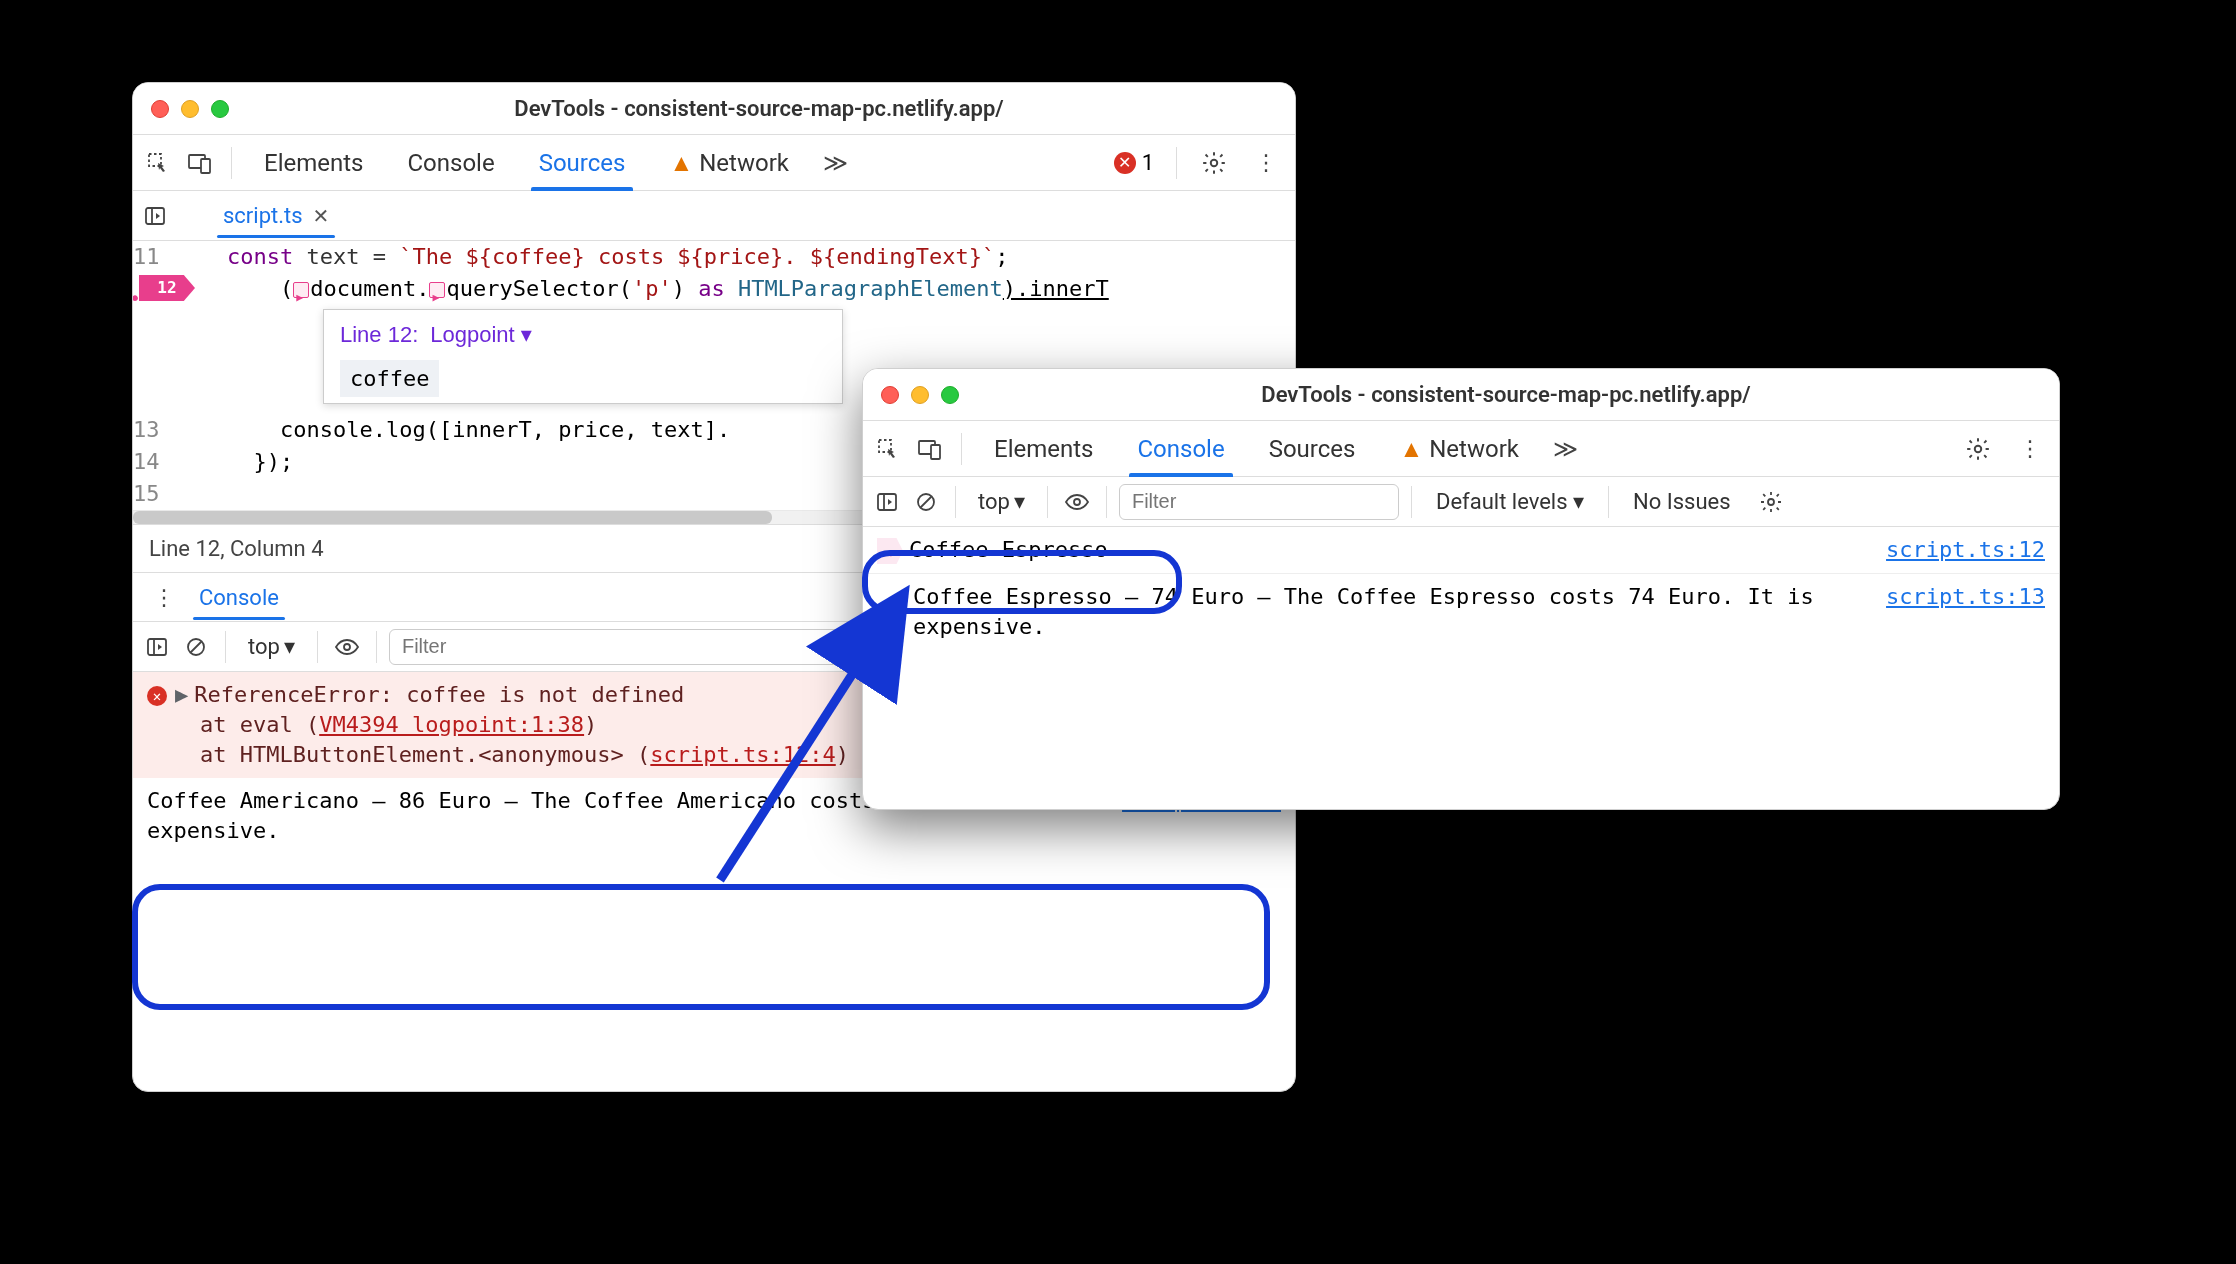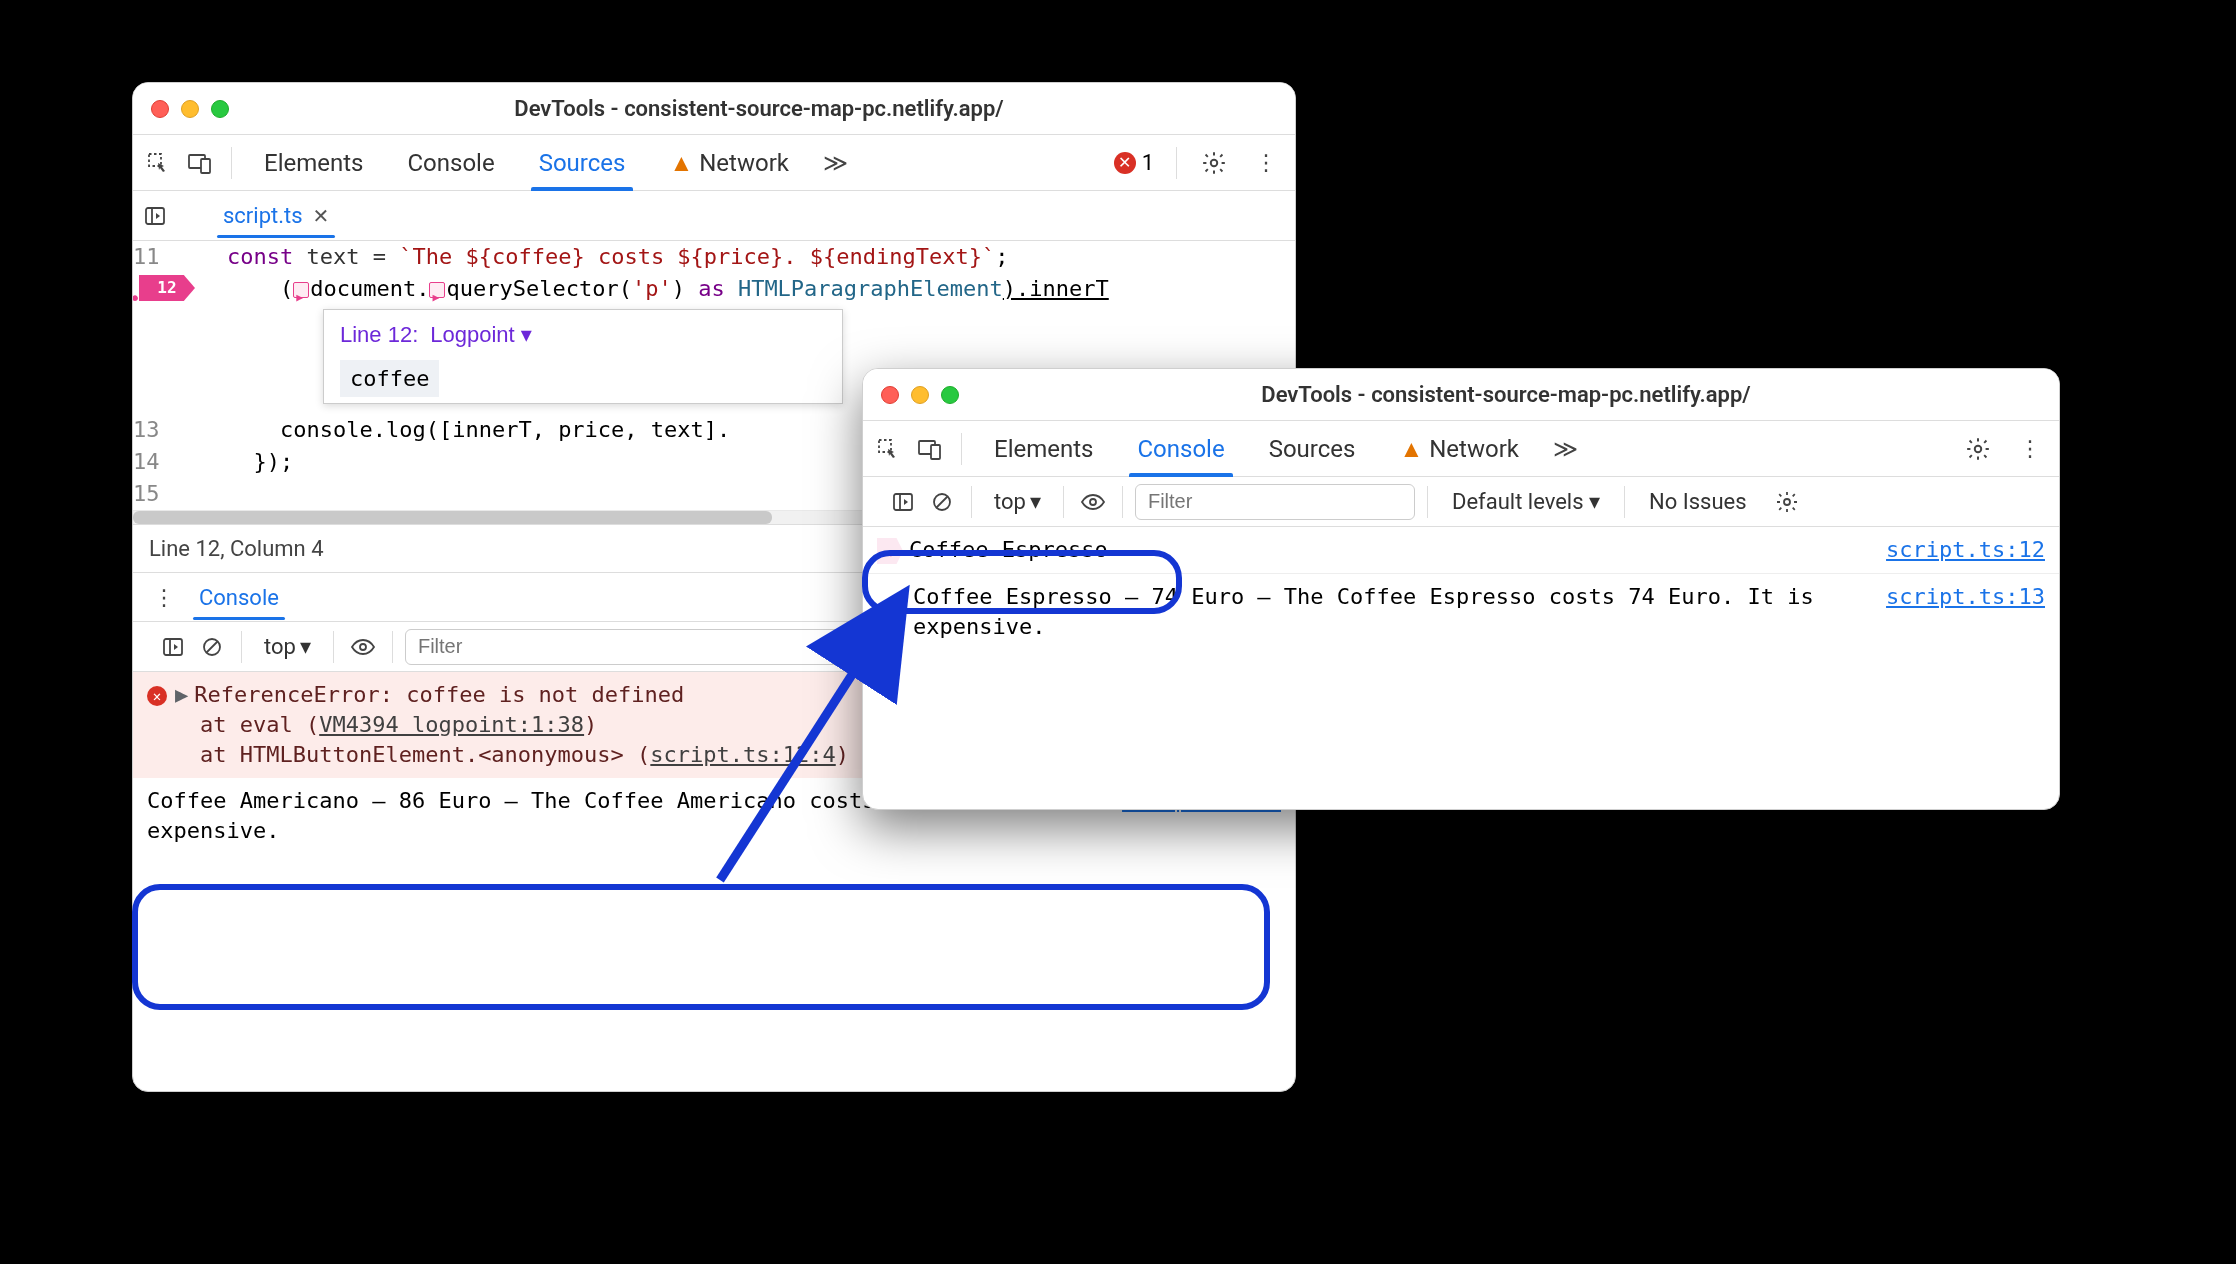--- a/index.html
+++ b/index.html
@@ -94,30 +94,30 @@
 
   .hscroll { height:14px; background:#f1f1f1; border-top:1px solid #e9e9e9;}
   .hscroll-thumb { height:100%; width:55%; background:#c9c9c9; border-radius:6px;}
 
   .status-row { height:48px; display:flex; align-items:center; justify-content:space-between; padding:0 16px; border-top:1px solid #ddd; font-size:22px; color:#444;}
   
   .drawer-header { height:50px; display:flex; align-items:center; border-top:1px solid #ddd; border-bottom:1px solid #ddd; padding:0 10px;}
   .drawer-tab { color:#1a73e8; font-size:22px; padding:10px 14px; position:relative;}
   .drawer-tab::after{content:''; position:absolute; bottom:0; left:8px; right:8px; height:3px; background:#1a73e8; border-radius:2px;}
 
-  .console-toolbar { height:50px; display:flex; align-items:center; gap:6px; padding:0 24px; border-bottom:1px solid #ddd;}
+  .console-toolbar { height:50px; display:flex; align-items:center; gap:6px; padding:0 8px; border-bottom:1px solid #ddd;}
   .ctx-select { font-size:22px; color:#333; padding:0 10px; display:flex; align-items:center; gap:4px; cursor:pointer;}
   .filter-input { border:1px solid #ccc; border-radius:6px; height:36px; padding:0 12px; font-size:20px; color:#888; min-width:150px;}
   .levels-select { font-size:22px; color:#333; padding:0 12px; display:flex; align-items:center; gap:4px; cursor:pointer;}
   .no-issues-label { font-size:22px; color:#333; padding:0 12px;}
 
   .console-msg { padding:8px 14px; font-family: ui-monospace, Menlo, monospace; font-size:22px; line-height:30px; position:relative;}
   .console-msg.error { background:#fdecea; color:#5f2120;}
   .console-msg .src-link { position:absolute; right:14px; top:8px; color:#1a73e8; text-decoration:underline; font-family: ui-monospace, monospace; cursor:pointer;}
-  .stack-link { color:#404040; text-decoration:underline; cursor:pointer;}
+  .stack-link { color:#b91c1c; text-decoration:underline; cursor:pointer;}
   .err-icon-round { display:inline-flex; width:20px; height:20px; border-radius:50%; background:#d93025; color:#fff; align-items:center; justify-content:center; font-size:14px; margin-right:8px; vertical-align:middle;}
   .expand-tri { display:inline-block; color:#5f6368; margin-right:6px;}
 
   .logpoint-console-tag {
     display:inline-block; background:#fce8f1; color:#333;
     height:26px; width:26px; position:relative;
     clip-path: polygon(0 0, 75% 0, 100% 50%, 75% 100%, 0 100%);
     vertical-align:middle; margin-right:6px;
   }
   .logpoint-console-tag::after { content:'‥'; color:#d23c85; position:absolute; left:5px; top:-4px; font-size:22px;}

